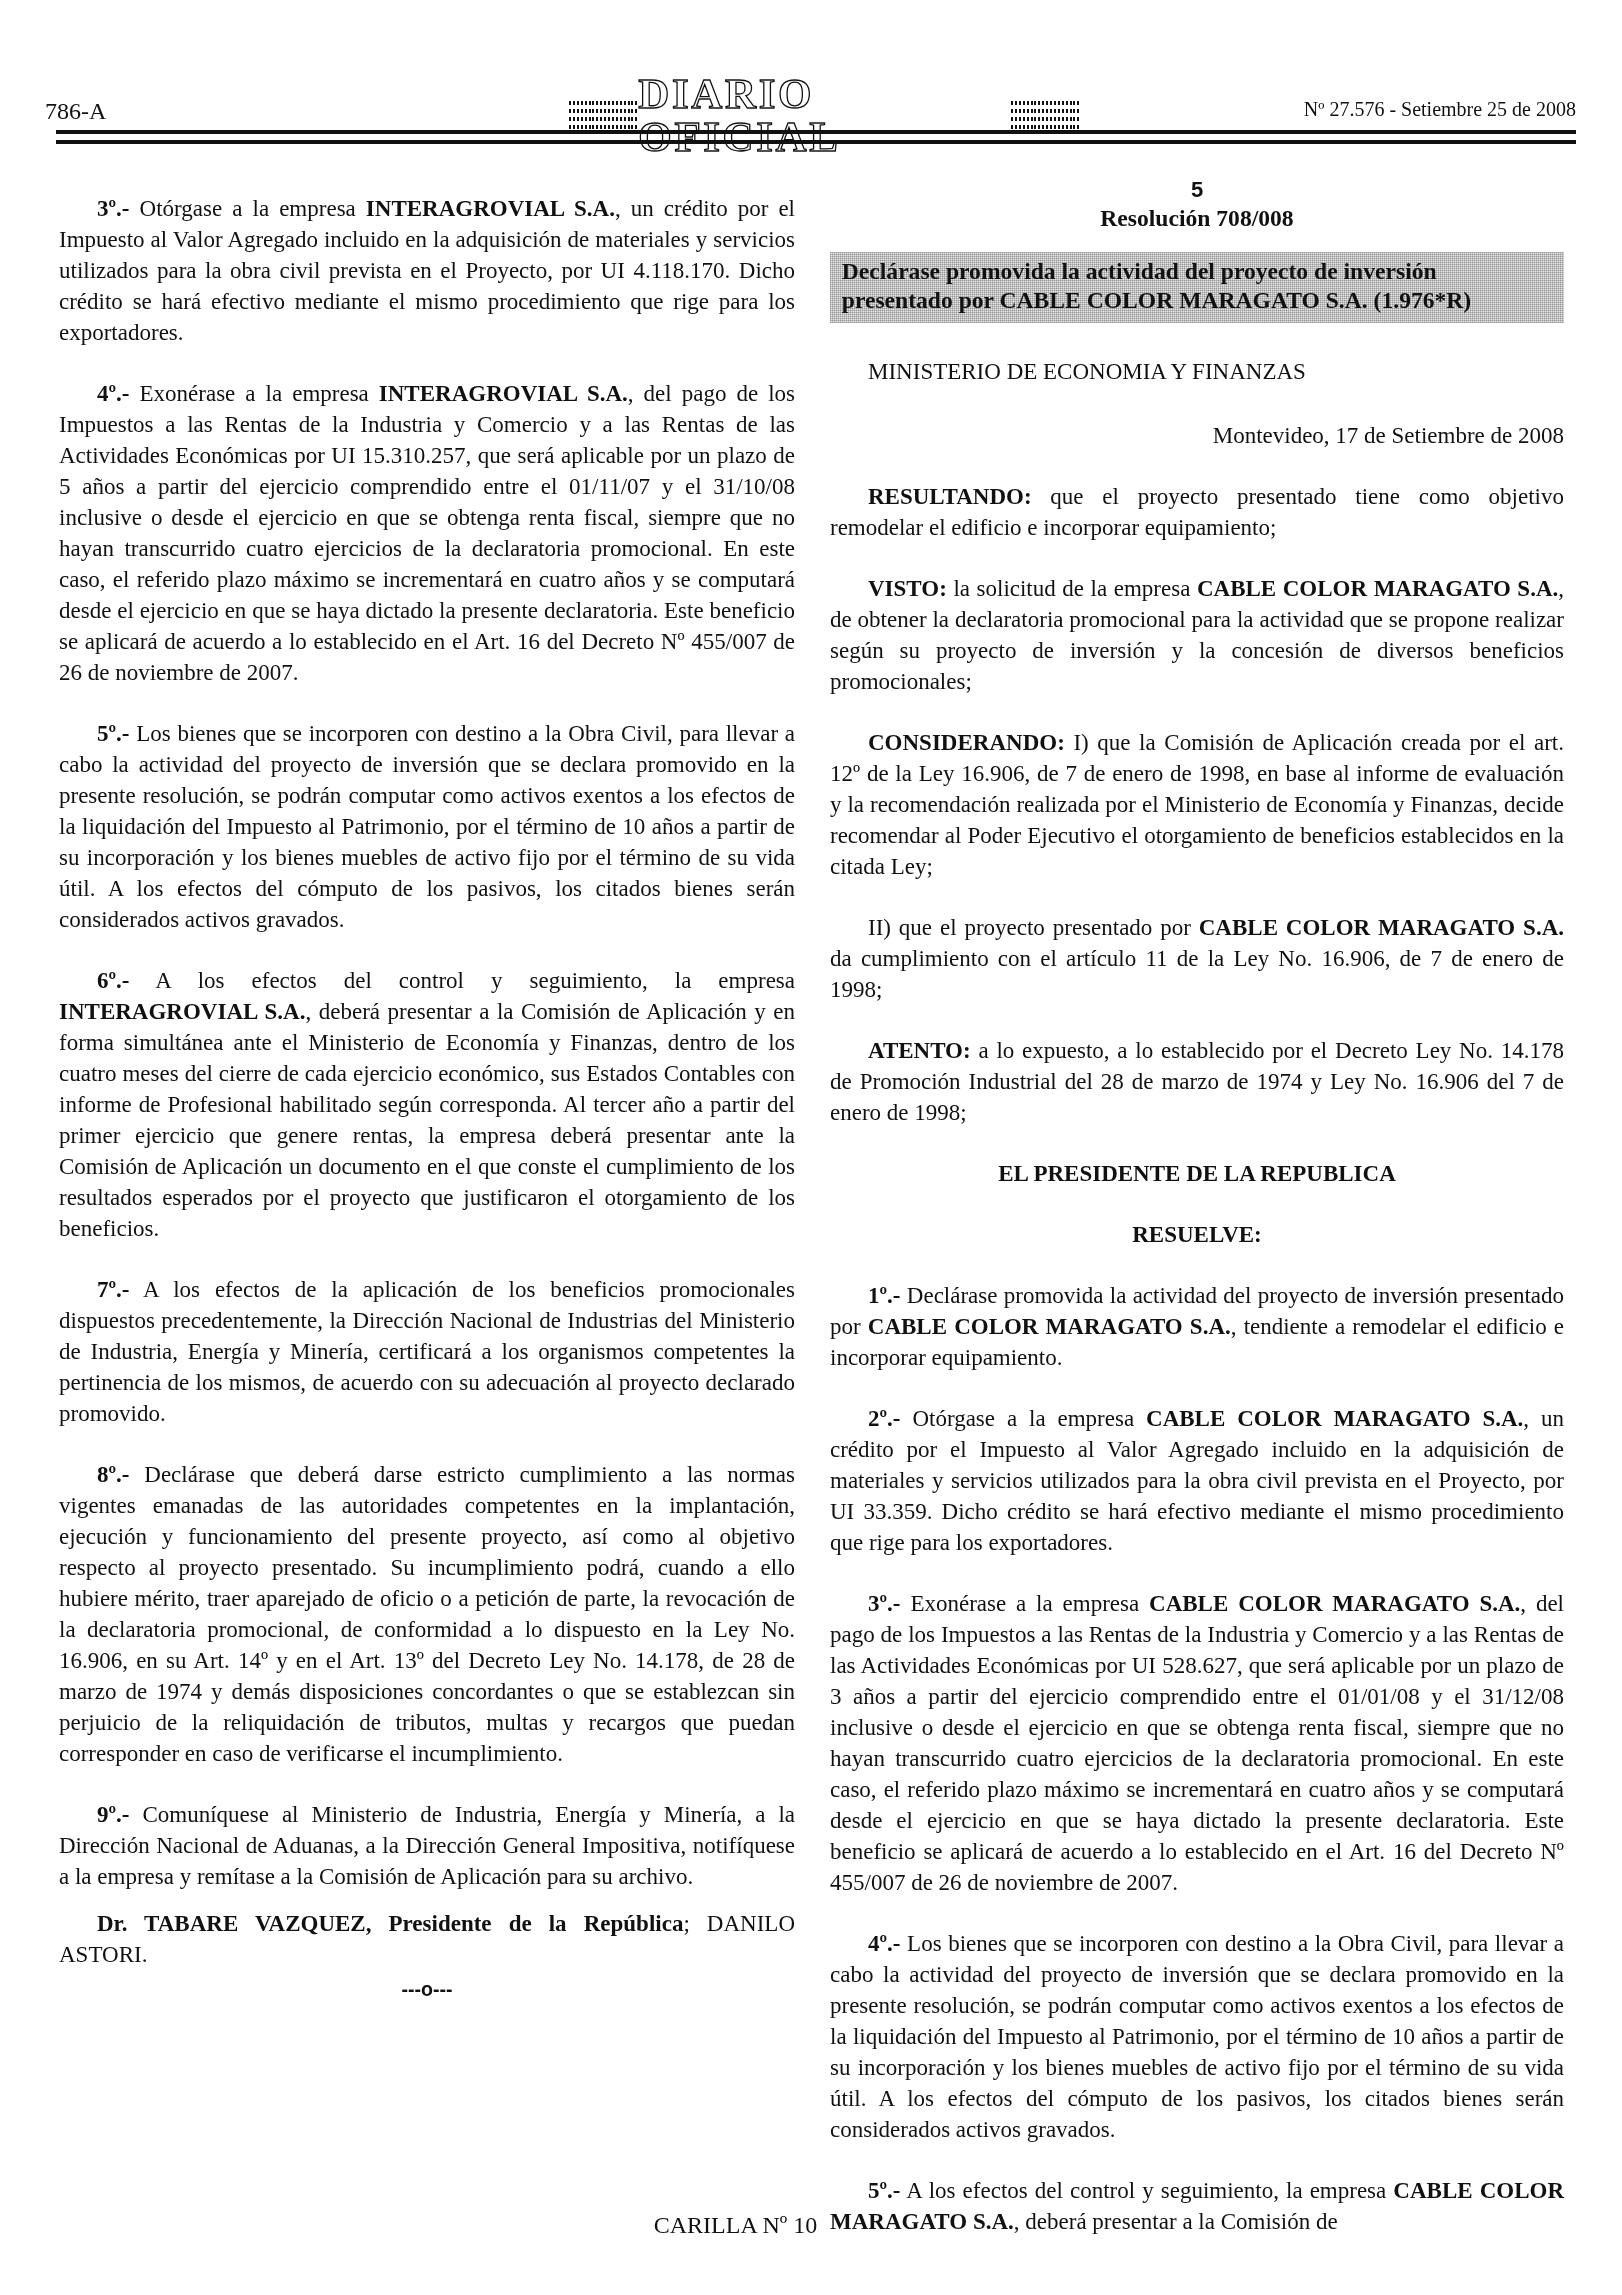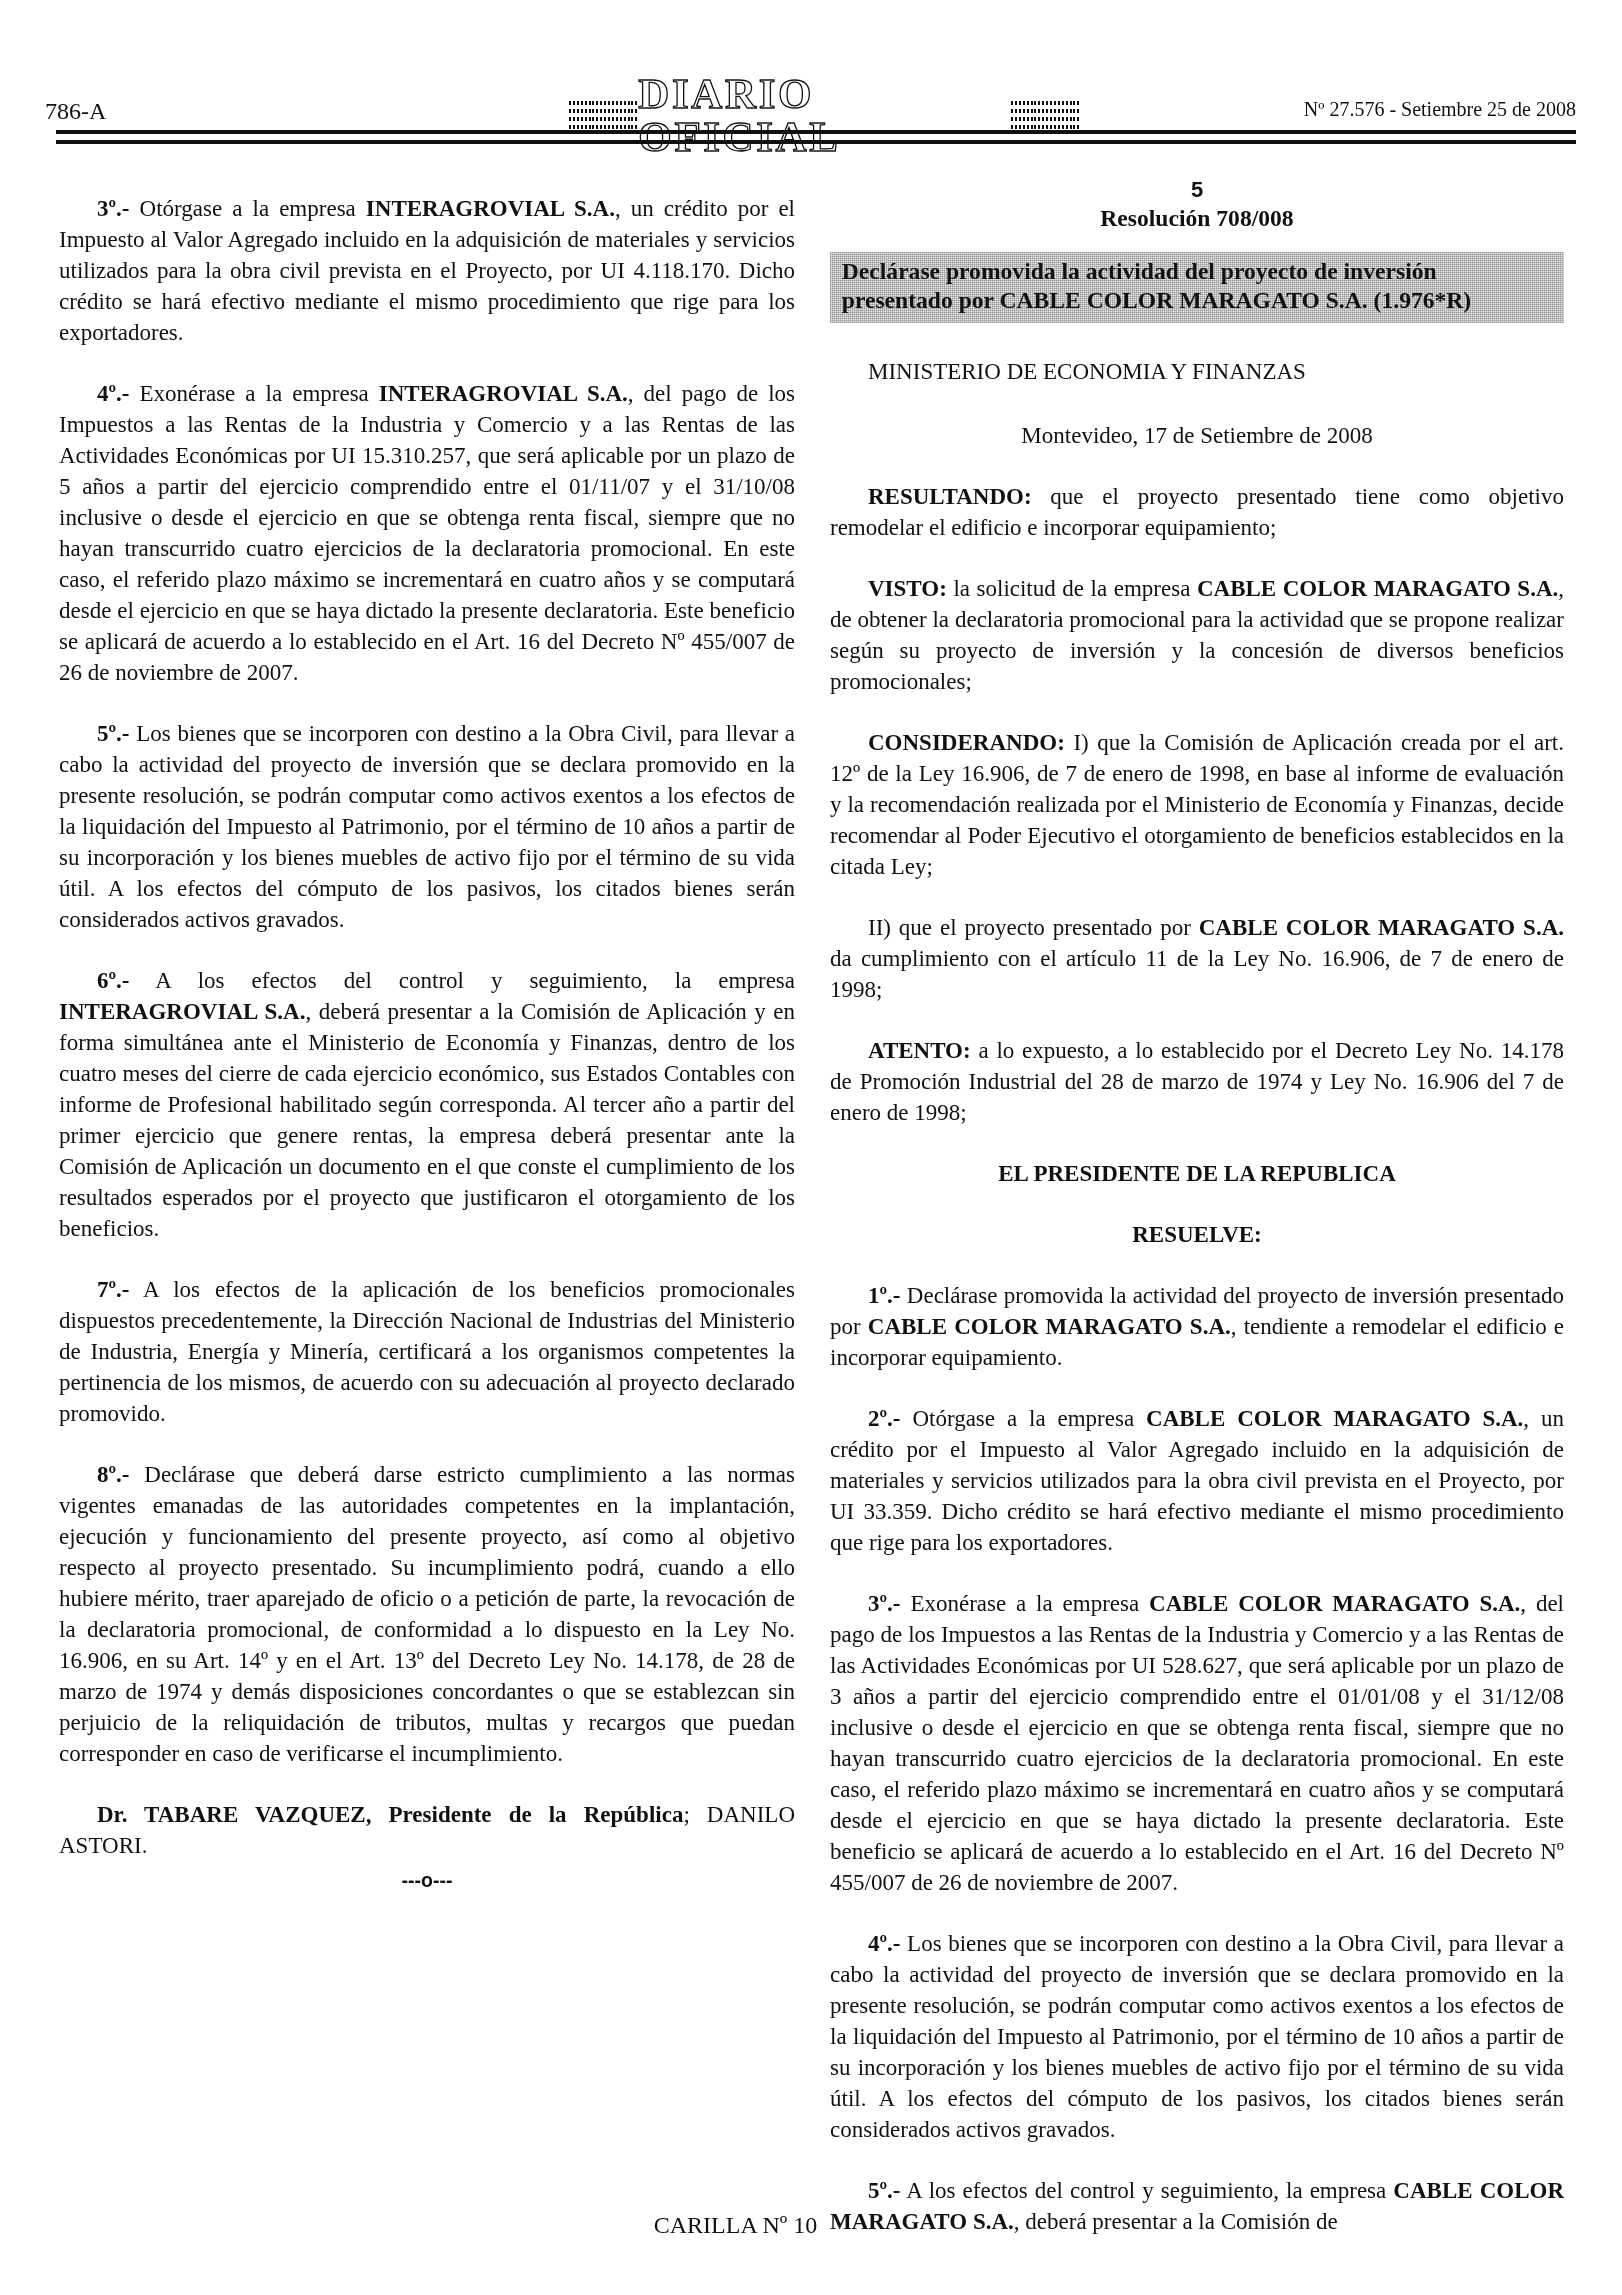--- a/index.html
+++ b/index.html
@@ -19,21 +19,21 @@
   .rule { position:absolute; left:56px; right:46px; height:3.9px; background:#111; }
   .rule1 { top:130px; } .rule2 { top:140px; }
 
   .col { position:absolute; top:177px; font-size:23px; line-height:31px; text-align:justify; }
   .col-left { left:59px; width:736px; }
   .col-right { left:830px; width:734px; }
   .col p { margin:16px 0 30px 0; text-indent:38px; }
   .col p.tight { margin-bottom:0; }
   b { font-weight:bold; }
   .center { text-align:center; text-indent:0 !important; }
-  .right { text-align:center; }
+  .right { text-align:right; }
   .num { font-family:"Liberation Sans","DejaVu Sans",sans-serif; font-weight:bold; font-size:22px;
          text-align:center; line-height:26px; }
   .resol { text-align:center; font-weight:bold; font-size:23.6px; line-height:30px; margin-bottom:19px; }
   .summary { background:
       repeating-linear-gradient(0deg, rgba(0,0,0,0.18) 0 0.7px, transparent 0.7px 2px),
       repeating-linear-gradient(90deg, rgba(0,0,0,0.18) 0 0.7px, transparent 0.7px 2px), #e6e6e6;
      padding:5.2px 13px 7.9px 11.8px; font-weight:bold; font-size:23.6px; line-height:29px;
      margin-bottom:33px; text-align:left; }
   .ministry { text-indent:38px; text-align:left; margin-bottom:33px !important; }
   .sep { text-align:center; font-family:"Liberation Sans","DejaVu Sans",sans-serif; font-weight:bold; font-size:19.6px; margin-top:3.9px; }
@@ -62,20 +62,21 @@
 <div class="rule rule1"></div>
 <div class="rule rule2"></div>
 
 <div class="col col-left">
   <p><b>3º.-</b><span> Otórgase a la empresa </span><b>INTERAGROVIAL S.A.</b><span>, un crédito por el Impuesto al Valor Agregado incluido en la adquisición de materiales y servicios utilizados para la obra civil prevista en el Proyecto, por UI 4.118.170. Dicho crédito se hará efectivo mediante el mismo procedimiento que rige para los exportadores.</span></p>
   <p><b>4º.-</b><span> Exonérase a la empresa </span><b>INTERAGROVIAL S.A.</b><span>, del pago de los Impuestos a las Rentas de la Industria y Comercio y a las Rentas de las Actividades Económicas por UI 15.310.257, que será aplicable por un plazo de 5 años a partir del ejercicio comprendido entre el 01/11/07 y el 31/10/08 inclusive o desde el ejercicio en que se obtenga renta fiscal, siempre que no hayan transcurrido cuatro ejercicios de la declaratoria promocional. En este caso, el referido plazo máximo se incrementará en cuatro años y se computará desde el ejercicio en que se haya dictado la presente declaratoria. Este beneficio se aplicará de acuerdo a lo establecido en el Art. 16 del Decreto Nº 455/007 de 26 de noviembre de 2007.</span></p>
   <p><b>5º.-</b><span> Los bienes que se incorporen con destino a la Obra Civil, para llevar a cabo la actividad del proyecto de inversión que se declara promovido en la presente resolución, se podrán computar como activos exentos a los efectos de la liquidación del Impuesto al Patrimonio, por el término de 10 años a partir de su incorporación y los bienes muebles de activo fijo por el término de su vida útil. A los efectos del cómputo de los pasivos, los citados bienes serán considerados activos gravados.</span></p>
   <p><b>6º.-</b><span> A los efectos del control y seguimiento, la empresa </span><b>INTERAGROVIAL S.A.</b><span>, deberá presentar a la Comisión de Aplicación y en forma simultánea ante el Ministerio de Economía y Finanzas, dentro de los cuatro meses del cierre de cada ejercicio económico, sus Estados Contables con informe de Profesional habilitado según corresponda. Al tercer año a partir del primer ejercicio que genere rentas, la empresa deberá presentar ante la Comisión de Aplicación un documento en el que conste el cumplimiento de los resultados esperados por el proyecto que justificaron el otorgamiento de los beneficios.</span></p>
   <p><b>7º.-</b><span> A los efectos de la aplicación de los beneficios promocionales dispuestos precedentemente, la Dirección Nacional de Industrias del Ministerio de Industria, Energía y Minería, certificará a los organismos competentes la pertinencia de los mismos, de acuerdo con su adecuación al proyecto declarado promovido.</span></p>
   <p><b>8º.-</b><span> Declárase que deberá darse estricto cumplimiento a las normas vigentes emanadas de las autoridades competentes en la implantación, ejecución y funcionamiento del presente proyecto, así como al objetivo respecto al proyecto presentado. Su incumplimiento podrá, cuando a ello hubiere mérito, traer aparejado de oficio o a petición de parte, la revocación de la declaratoria promocional, de conformidad a lo dispuesto en la Ley No. 16.906, en su Art. 14º y en el Art. 13º del Decreto Ley No. 14.178, de 28 de marzo de 1974 y demás disposiciones concordantes o que se establezcan sin perjuicio de la reliquidación de tributos, multas y recargos que puedan corresponder en caso de verificarse el incumplimiento.</span></p>
+  <p class="tight"><b>9º.-</b><span> Comuníquese al Ministerio de Industria, Energía y Minería, a la Dirección Nacional de Aduanas, a la Dirección General Impositiva, notifíquese a la empresa y remítase a la Comisión de Aplicación para su archivo.</span></p>
   <p class="tight"><b>Dr. TABARE VAZQUEZ, Presidente de la República</b><span>; DANILO ASTORI.</span></p>
   <div class="sep">---o---</div>
 </div>
 
 <div class="col col-right">
   <div class="num">5</div>
   <div class="resol">Resolución 708/008</div>
   <div class="summary">Declárase promovida la actividad del proyecto de inversión presentado por CABLE COLOR MARAGATO S.A. (1.976*R)</div>
   <p class="ministry">MINISTERIO DE ECONOMIA Y FINANZAS</p>
   <p class="right" style="text-indent:0">Montevideo, 17 de Setiembre de 2008</p>

